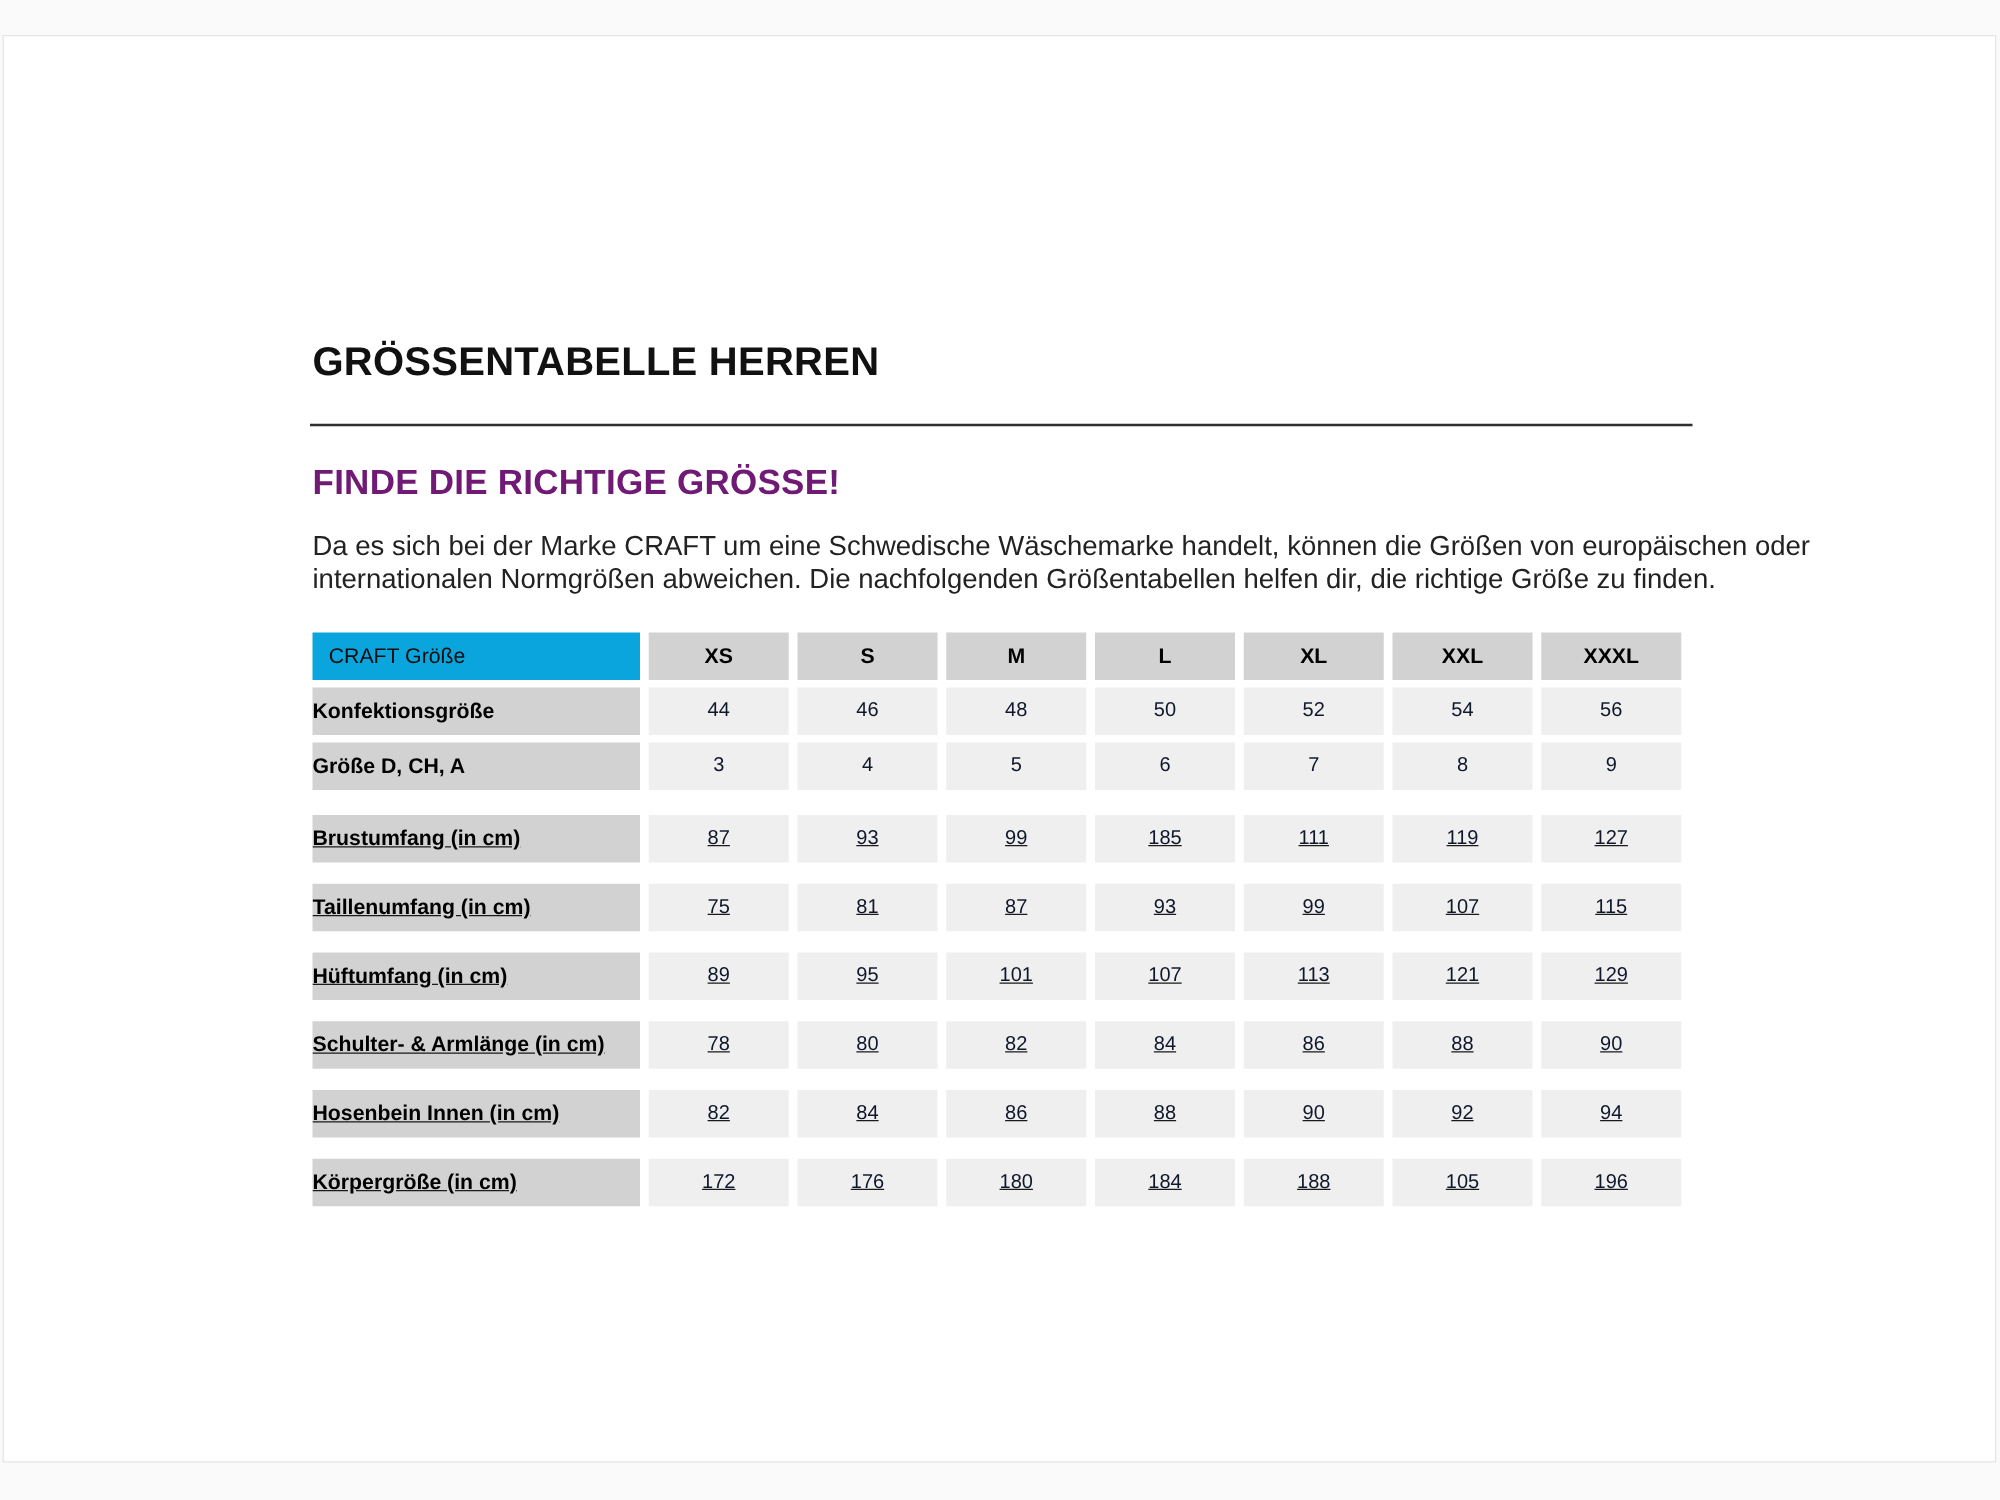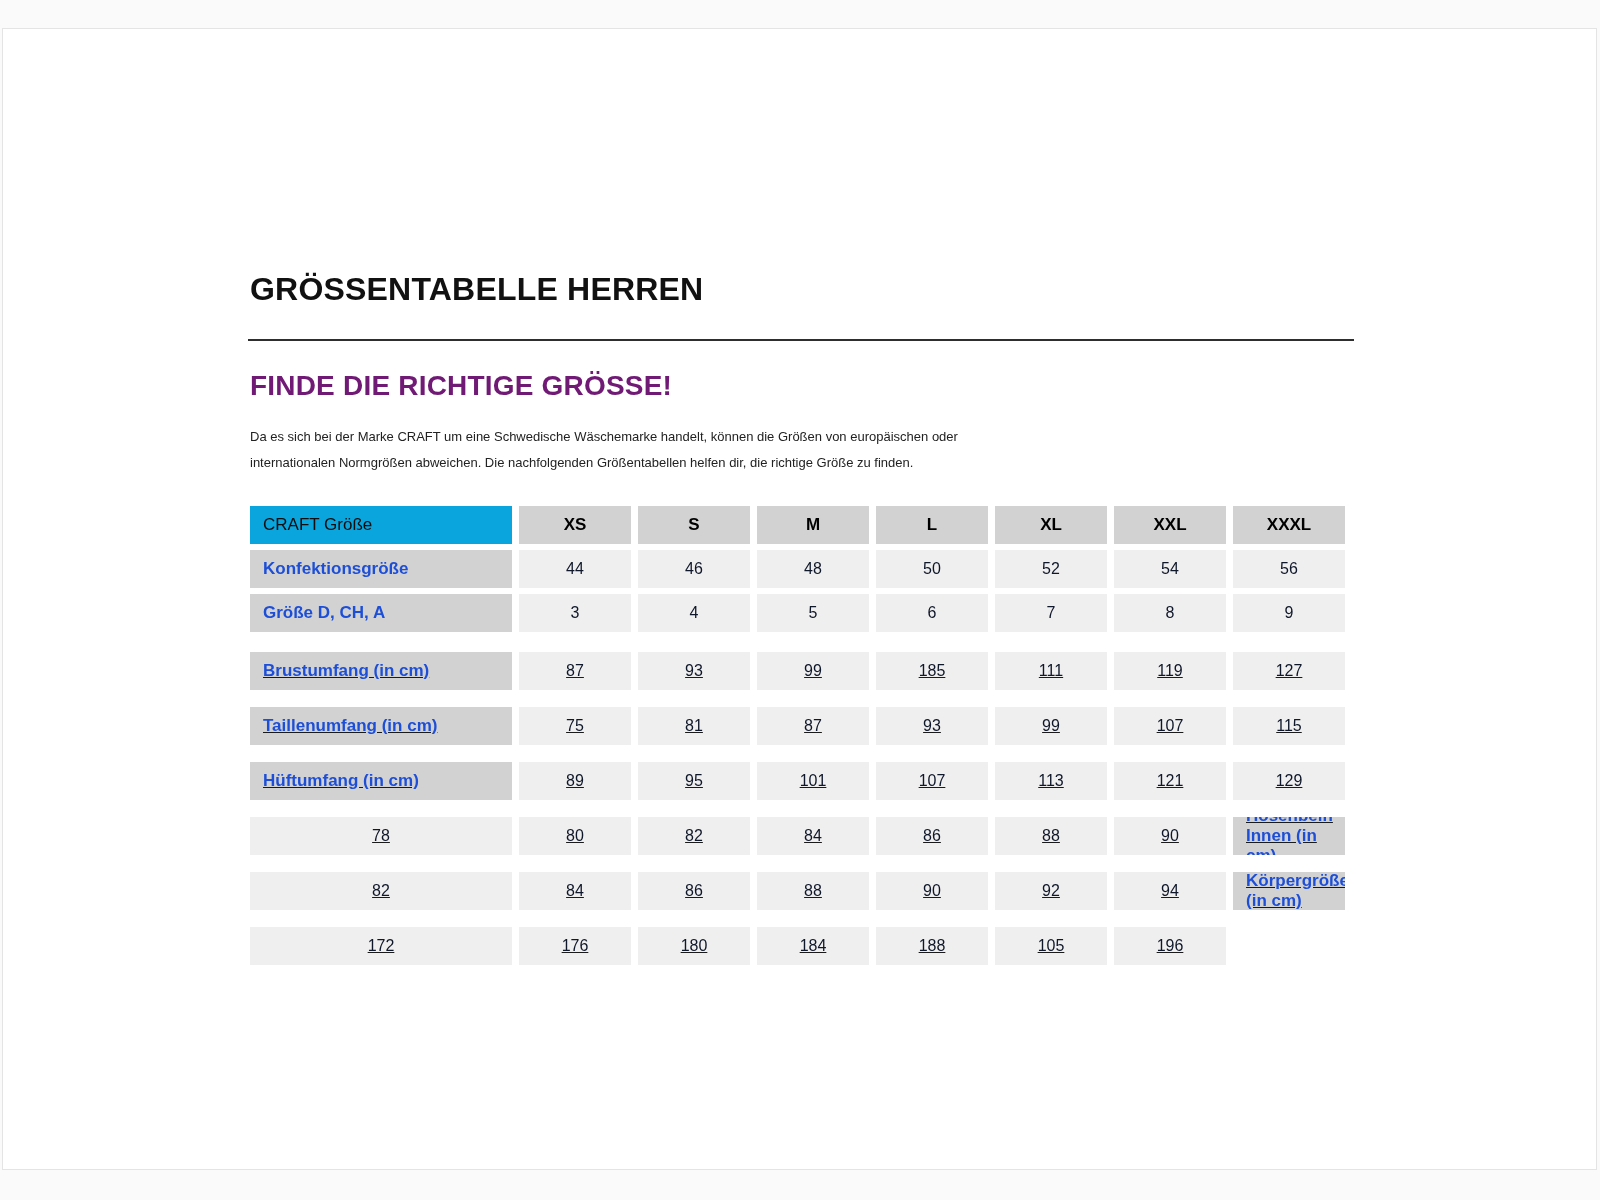--- a/index.html
+++ b/index.html
@@ -43,21 +43,21 @@
     font-size: 28px;
     font-weight: bold;
     letter-spacing: 0.2px;
     color: #701a75;
     white-space: nowrap;
   }
 
   .intro {
     position: absolute;
     left: 250px; top: 424px;
-    font-size: 13px;
+    font-size: 22px;
     line-height: 26px;
     color: #222222;
     white-space: nowrap;
   }
 
   .size-grid {
     position: absolute;
     left: 250px;
     width: 1095px;
     display: grid;
@@ -86,22 +86,21 @@
     background: var(--header-gray, #d2d2d2);
     font-weight: bold;
     font-size: 17px;
     justify-content: center;
     color: #000000;
   }
   .label-cell {
     background: var(--header-gray, #d2d2d2);
     font-weight: bold;
     font-size: 17px;
-    padding-left: 13px;
-    color: #1d4ed8;
+    color: #000000;
   }
   .value-cell {
     background: var(--cell-bg, #f0efef);
     justify-content: center;
     color: #0f172a;
   }
 </style>
 </head>
 <body>
 
@@ -164,20 +163,21 @@
       <div class="cell value-cell">107</div>
       <div class="cell value-cell">115</div>
       <div class="cell label-cell">Hüftumfang (in cm)</div>
       <div class="cell value-cell">89</div>
       <div class="cell value-cell">95</div>
       <div class="cell value-cell">101</div>
       <div class="cell value-cell">107</div>
       <div class="cell value-cell">113</div>
       <div class="cell value-cell">121</div>
       <div class="cell value-cell">129</div>
+      <div class="cell label-cell">Schulter- &amp; Armlänge (in cm)</div>
       <div class="cell value-cell">78</div>
       <div class="cell value-cell">80</div>
       <div class="cell value-cell">82</div>
       <div class="cell value-cell">84</div>
       <div class="cell value-cell">86</div>
       <div class="cell value-cell">88</div>
       <div class="cell value-cell">90</div>
       <div class="cell label-cell">Hosenbein Innen (in cm)</div>
       <div class="cell value-cell">82</div>
       <div class="cell value-cell">84</div>

